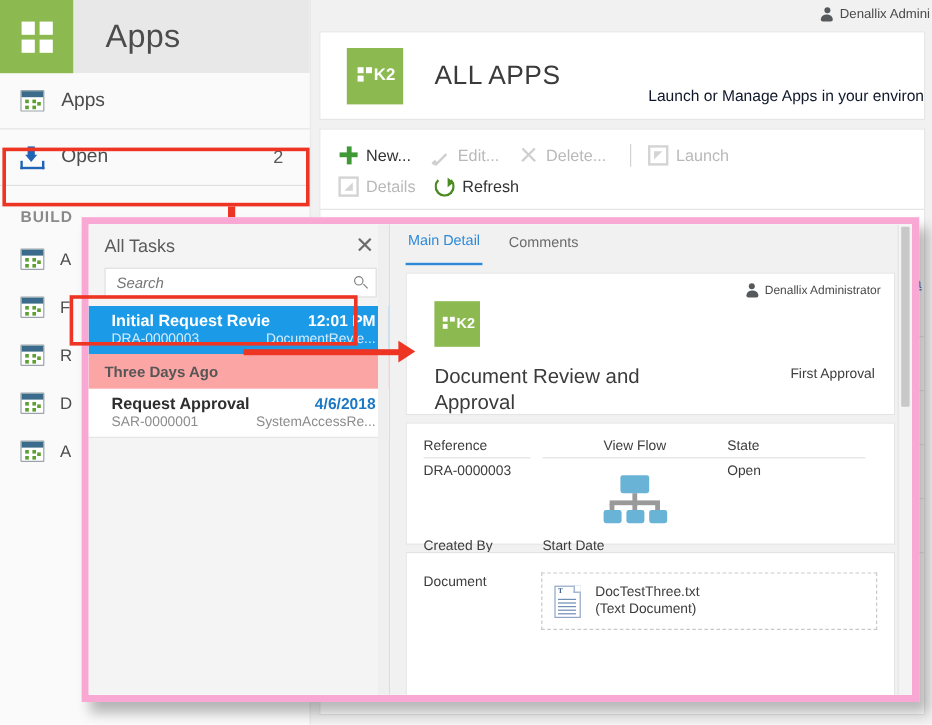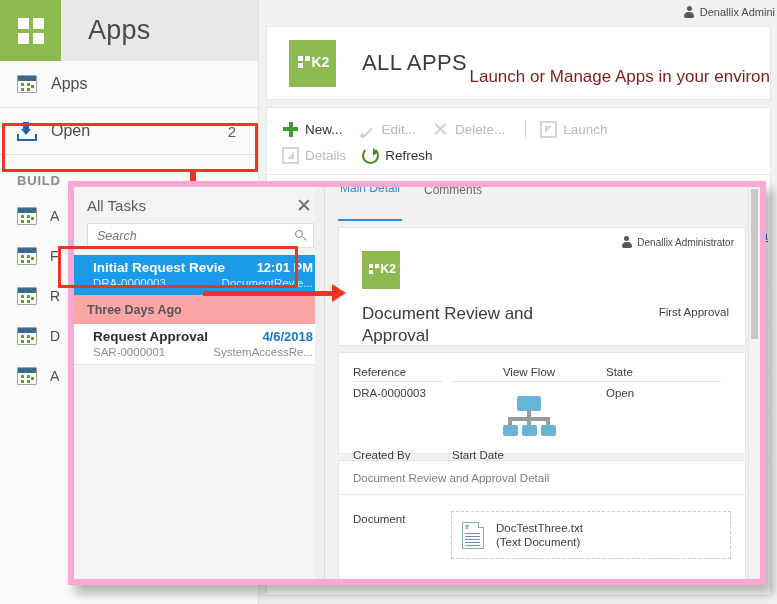--- a/index.html
+++ b/index.html
@@ -56,21 +56,21 @@
   .user-ico .h{position:absolute;left:3px;top:0;width:5px;height:5px;border-radius:50%;background:#55595c;}
   .user-ico .b{position:absolute;left:0.5px;top:5.5px;width:10px;height:6px;border-radius:5px 5px 2px 2px;background:#55595c;}
 
   .hero{margin:2px 6px 0 7px;background:#fff;height:72px;border:1px solid #e6e6e6;position:relative;display:flex;align-items:center;}
   .hero-logo{width:47px;height:47px;background:#8cba51;margin-left:22px;display:flex;align-items:center;justify-content:center;flex:none;position:relative;}
   .k2mark{position:relative;width:30px;height:14px;}
   .k2mark i{position:absolute;background:#fff;width:5px;height:5px;}
   .k2mark i.a{left:0;top:0}.k2mark i.b{left:7px;top:0}.k2mark i.c{left:0;top:7px}
   .k2mark span{position:absolute;left:14px;top:-1px;color:#fff;font-size:14px;font-weight:bold;line-height:14px;}
   .hero-title{font-size:22px;color:#3b3b3b;padding-left:26px;letter-spacing:.4px;}
-  .hero-sub{position:absolute;right:0;bottom:12px;font-size:17px;color:#7f1d1d;white-space:nowrap;}
+  .hero-sub{position:absolute;right:0;bottom:12px;font-size:13px;color:#0f172a;white-space:nowrap;}
 
   .toolbar{margin:7px 6px 0 7px;background:#fff;border:1px solid #e6e6e6;border-bottom:none;padding:8px 0 6px 0;}
   .tb-row{display:flex;align-items:center;height:26px;padding-left:13px;}
   .tb-btn{display:flex;align-items:center;font-size:13.5px;color:#333;margin-right:6px;padding:0 8px 0 2px;}
   .tb-btn.dim{color:#b9b9b9;}
   .tb-ico{width:17px;height:17px;margin-right:6px;position:relative;flex:none;}
   .tb-divider{width:1px;height:19px;background:#d2d2d2;margin:0 12px 0 6px;}
 
   .plus::before,.plus::after{content:"";position:absolute;background:#3f9a35;}
   .plus::before{left:7px;top:1px;width:4px;height:15px;}
@@ -122,21 +122,21 @@
   .t-time{font-size:13px;font-weight:bold;color:#1b78c4;}
   .t-ref{font-size:11.5px;color:#8c8c8c;}
   .t-proc{font-size:11.5px;color:#8c8c8c;}
   .task-item.sel .t-name,.task-item.sel .t-time{color:#fff;}
   .task-item.sel .t-ref,.task-item.sel .t-proc{color:#d6ecfb;}
   .group-hd{font-size:12.5px;font-weight:bold;color:#565656;background:#fca5a5;padding:8px 13px 7px 13px;}
   .task-sep{height:1px;background:#e6e6e6;}
 
   .detail-pane{flex:1;background:#f1f1f1;position:relative;overflow:hidden;}
   .tabs{display:flex;align-items:flex-end;height:28px;padding-left:13px;padding-top:6px;}
-  .tab{font-size:12px;color:#6a6a6a;padding:0 10px 24px 2px;margin-right:12px;}
+  .tab{font-size:12px;color:#6a6a6a;padding:0 10px 12px 2px;margin-right:12px;}
   .tab.active{color:#2e8ad8;border-bottom:2px solid #2e8ad8;padding-right:2px;margin-right:20px;}
   .card{background:#fff;margin:6px 14px 0 13px;border:1px solid #e4e4e4;position:relative;}
   .card-a{height:117px;}
   .card-owner{position:absolute;right:11px;top:8px;font-size:10px;color:#4a4a4a;display:flex;align-items:center;}
   .card-logo{width:38px;height:38px;background:#8cba51;margin:23px 0 0 23px;display:flex;align-items:center;justify-content:center;}
   .card-logo .k2mark{width:25px;height:12px;}
   .card-logo .k2mark i{width:4px;height:4px;}
   .card-logo .k2mark i.b{left:6px}.card-logo .k2mark i.c{top:6px}
   .card-logo .k2mark span{left:12px;font-size:12px;line-height:12px;top:-1px}
   .card-name{position:absolute;left:23px;top:75px;font-size:17px;color:#3b3b3b;line-height:22px;width:210px;}
@@ -452,21 +452,20 @@
             </div>
             <div class="mcell c2">
               <div class="mlabel">Start Date</div>
               <div class="mval" style="white-space:nowrap">4/9/2018 1:01 PM</div>
             </div>
           </div>
         </div>
       </div>
 
       <div class="card card-c">
-        <div class="form-hd">Document Review and Approval Detail</div>
         <div class="form-row" style="padding-top:16px">
           <div class="form-lab">Document</div>
           <div class="file-box">
             <span class="file-ico">
               <span class="pg"></span>
               <span class="tt">T</span>
               <span class="ln" style="top:11px"></span>
               <span class="ln" style="top:14px"></span>
               <span class="ln" style="top:17px"></span>
               <span class="ln" style="top:20px"></span>

